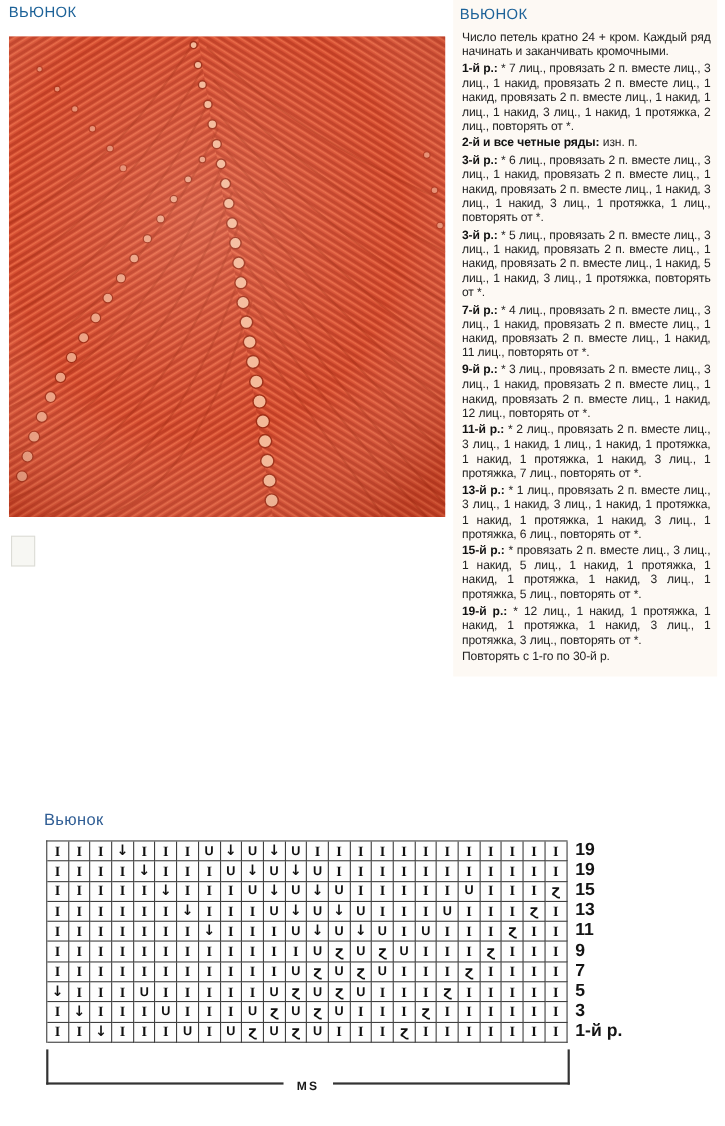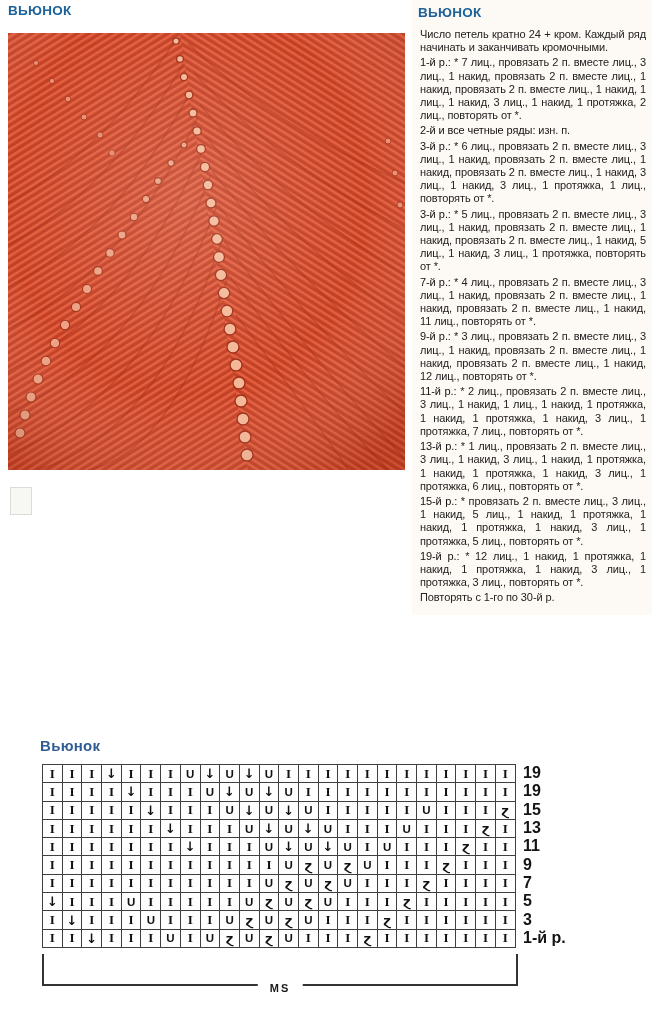--- a/index.html
+++ b/index.html
@@ -1,35 +1,35 @@
 <!DOCTYPE html>
 <html lang="ru"><head>
 <meta charset="utf-8">
 <style>
   html,body{margin:0;padding:0;background:#ffffff;}
   .page{position:relative;width:659px;height:1024px;background:#ffffff;overflow:hidden;
         font-family:"Liberation Sans",sans-serif;color:#1c1c1c;}
 
-  .sec-title{font-weight:bold;font-size:13.5px;color:#1d6298;letter-spacing:.3px;}
+  .sec-title{font-weight:normal;font-size:13.5px;color:#1d6298;letter-spacing:.3px;}
   .left-title{position:absolute;left:8px;top:3px;}
 
   
   .photo{position:absolute;left:8px;top:33px;width:397px;height:437px;overflow:hidden;}
   .photo svg{display:block;}
 
   .artifact{position:absolute;left:10px;top:487px;width:20px;height:26px;
             border:1px solid #dcdcd6;background:#f7f7f3;}
 
   
   .text-col{position:absolute;left:412px;top:0;width:240px;background:#fdf9f4;
             padding:5px 0 8px 6px;box-sizing:border-box;}
   .text-col .sec-title{margin:0 0 8px 0;}
   .irow{margin:2px;font-size:11px;line-height:13.2px;text-align:justify;
         letter-spacing:-0.1px;color:#222;padding-right:4px;}
-  .rlabel{font-weight:normal;color:#111;}
+  .rlabel{font-weight:bold;color:#111;}
 
   
   .chart-title{position:absolute;left:40px;top:737px;font-size:15px;color:#2f5d94;}
   #chart-grid{position:absolute;left:42px;top:764px;display:grid;
               grid-template-columns:repeat(24,19.7px);grid-auto-rows:18.3px;
               border-top:1.4px solid #3f3f3f;border-left:1.4px solid #3f3f3f;
               background:#fefefe;}
   #chart-grid .cell{display:flex;align-items:center;justify-content:center;
               border-right:1.4px solid #3f3f3f;border-bottom:1.4px solid #3f3f3f;
               color:#111;overflow:hidden;}

